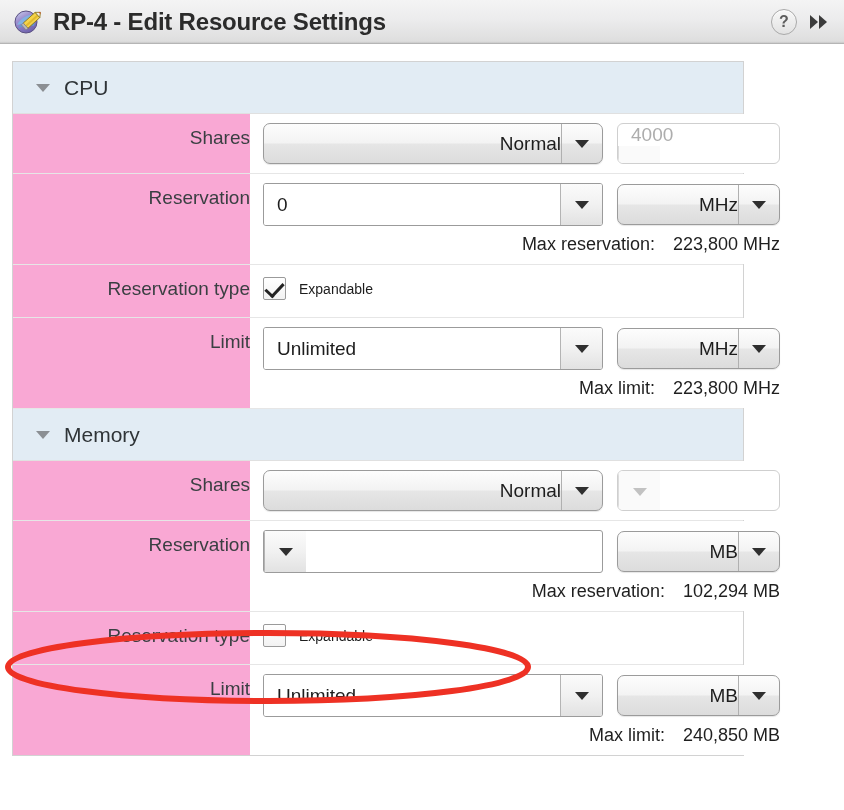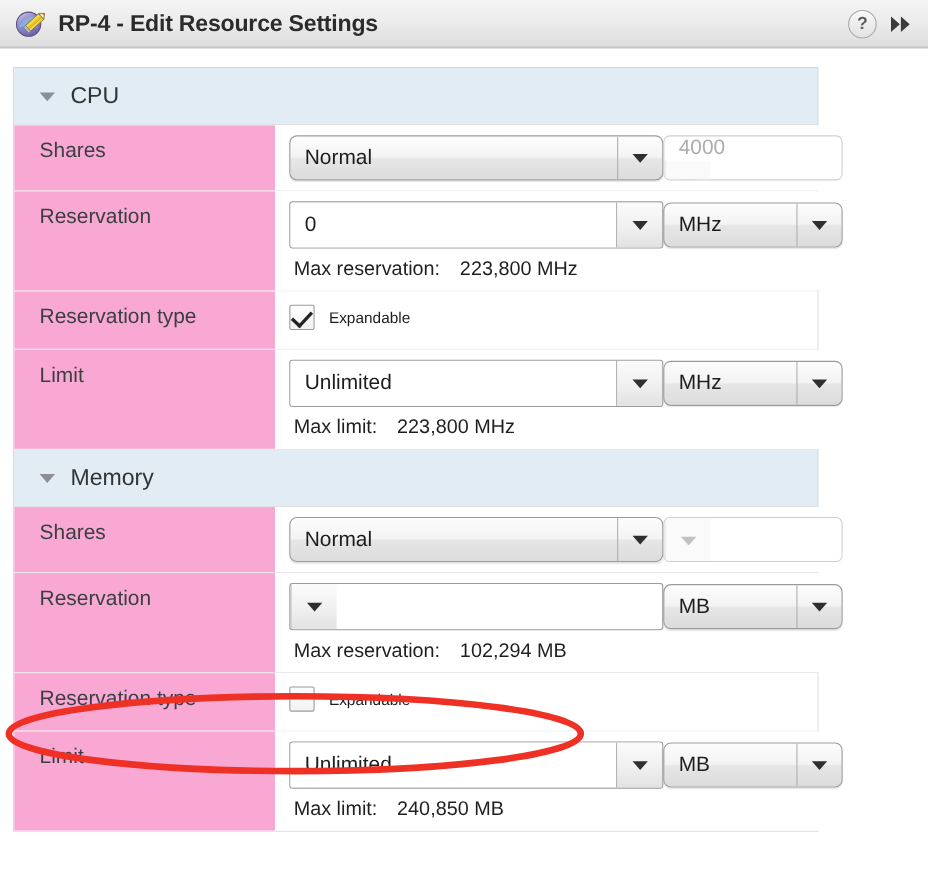--- a/index.html
+++ b/index.html
@@ -28,21 +28,21 @@
     box-sizing: border-box;
   }
   #app-icon {
     width: 30px; height: 30px;
     margin-left: 13px;
     position: relative;
     flex: 0 0 auto;
   }
   #title-text {
     margin-left: 10px;
-    font-size: 21px;
+    font-size: 24px;
     font-weight: bold;
     color: #2b2b2b;
     letter-spacing: -0.2px;
     white-space: nowrap;
   }
   #titlebar-right {
     margin-left: auto;
     display: flex;
     align-items: center;
     margin-right: 12px;
@@ -68,20 +68,21 @@
 
   
   #panel {
     position: absolute;
     left: 12px;
     top: 61px;
     width: 732px;
     border: 1px solid #d2d2d2;
     background: #ffffff;
     box-sizing: border-box;
+    text-align: right;
   }
   .section-header {
     height: 52px;
     background: #e2ecf4;
     display: flex;
     align-items: center;
     border-bottom: 1px solid #e0e0e0;
     box-sizing: border-box;
   }
   .tri {
@@ -119,20 +120,21 @@
   }
   .row-body {
     flex: 1 1 auto;
     padding: 9px 0 9px 13px;
     box-sizing: border-box;
     background: #ffffff;
   }
   .ctrl-line {
     display: flex;
     align-items: center;
+    gap: 14px;
   }
   .hint {
     font-size: 18px;
     color: #1f1f1f;
     margin-top: 8px;
     padding-left: 4px;
     white-space: nowrap;
   }
   .hint .hint-val { margin-left: 18px; }
 

